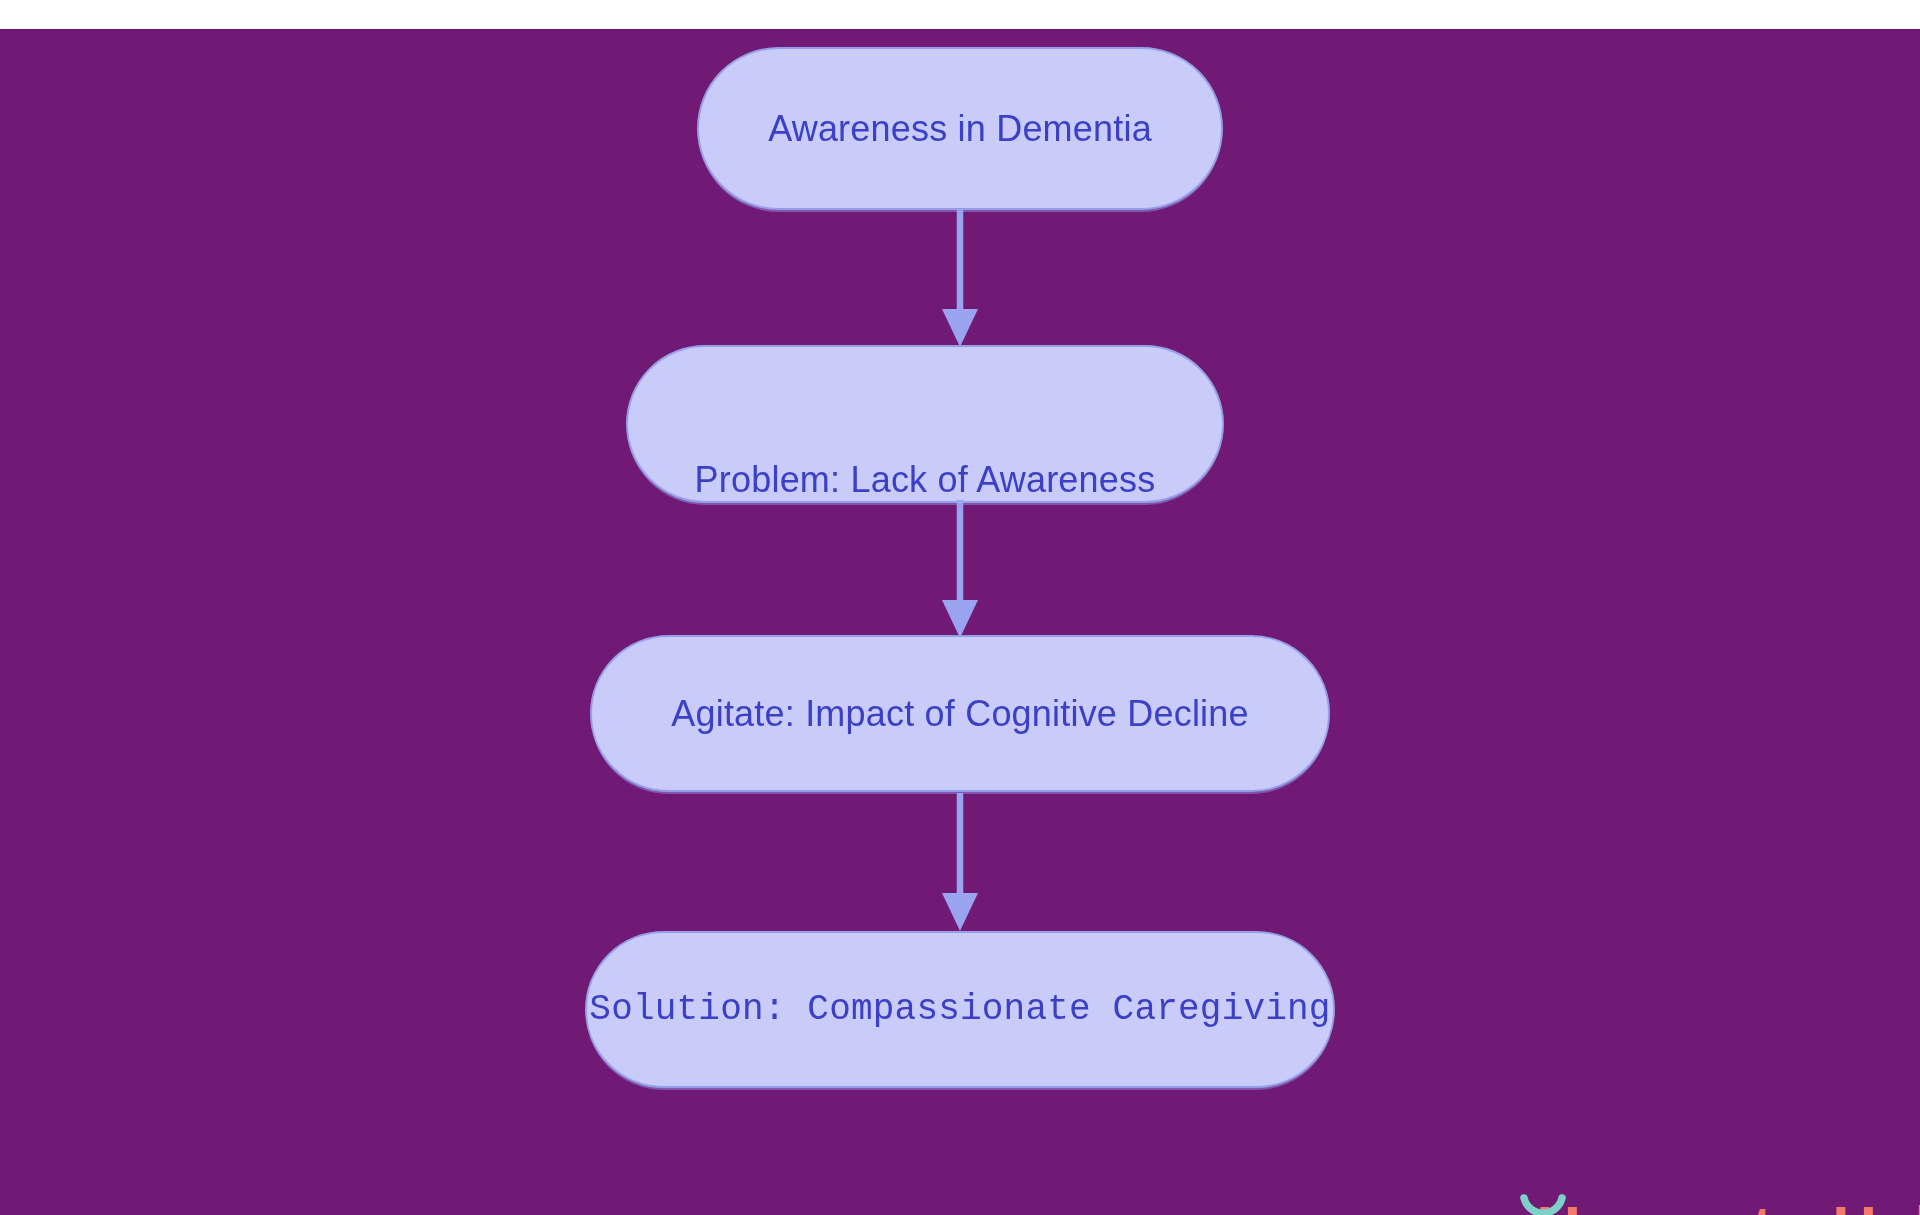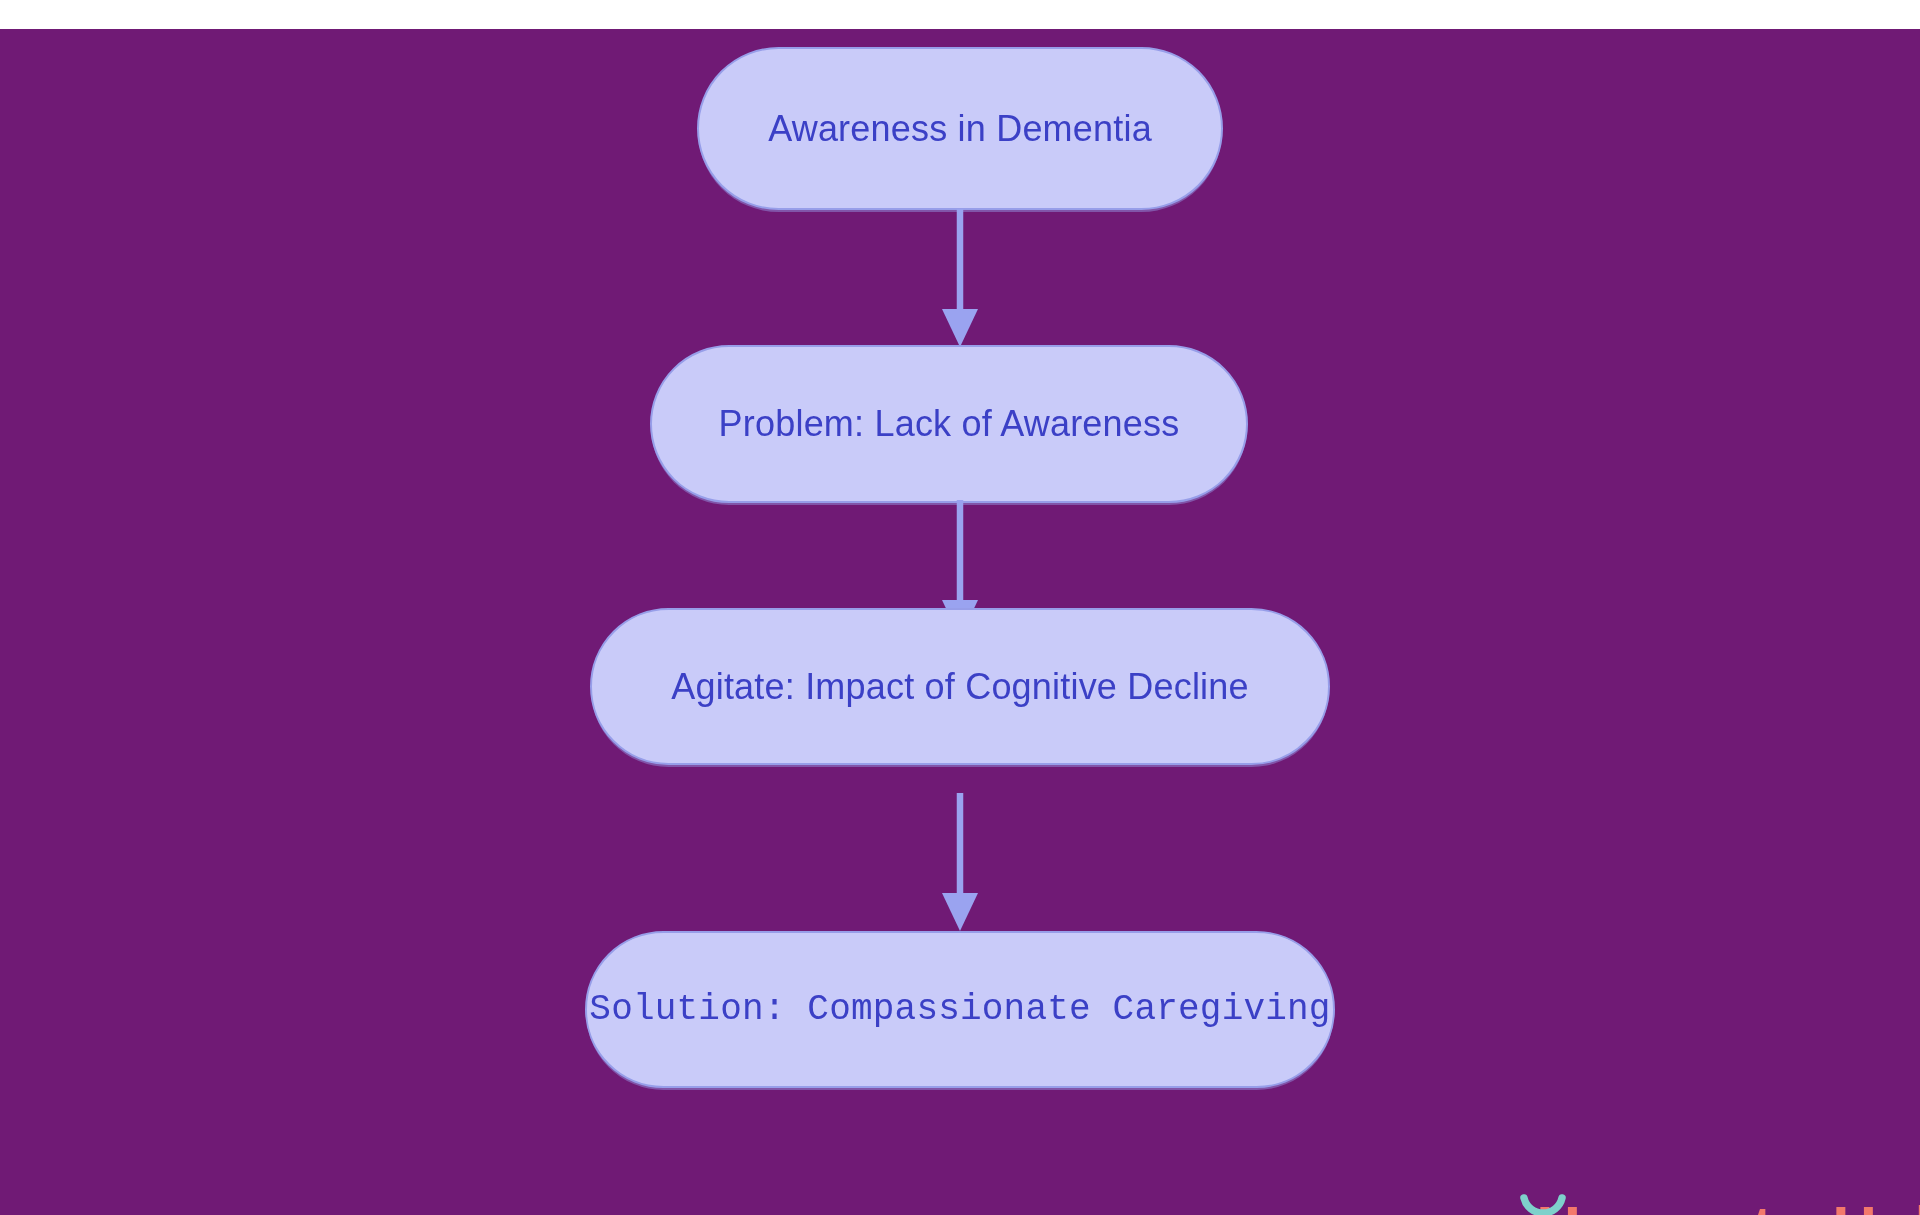--- a/index.html
+++ b/index.html
@@ -29,22 +29,22 @@
     justify-content: center;
     box-shadow: 0 3px 0 -1px rgba(151, 158, 233, 0.45);
   }
   .flow-node-label {
     color: var(--node-text, #3b40c6);
     font-size: 36px;
     letter-spacing: 0.2px;
     white-space: nowrap;
   }
   .n0 { left: 697px; top: 18px;  width: 526px; height: 163px; }
-  .n1 { left: 650px; top: 316px; width: 598px; height: 158px; }
-  .n2 { left: 590px; top: 579px; width: 740px; height: 157px; }
+  .n1 { left: 626px; top: 316px; width: 598px; height: 158px; align-items: flex-end; }
+  .n2 { left: 590px; top: 606px; width: 740px; height: 157px; }
   .n3 { left: 585px; top: 902px; width: 750px; height: 157px; font-family: Liberation Mono, monospace; }
 
   
   .flow-arrow {
     position: absolute;
     width: 44px;
     height: 138px;
     left: 938px;
   }
   .a0 { top: 180px; }

